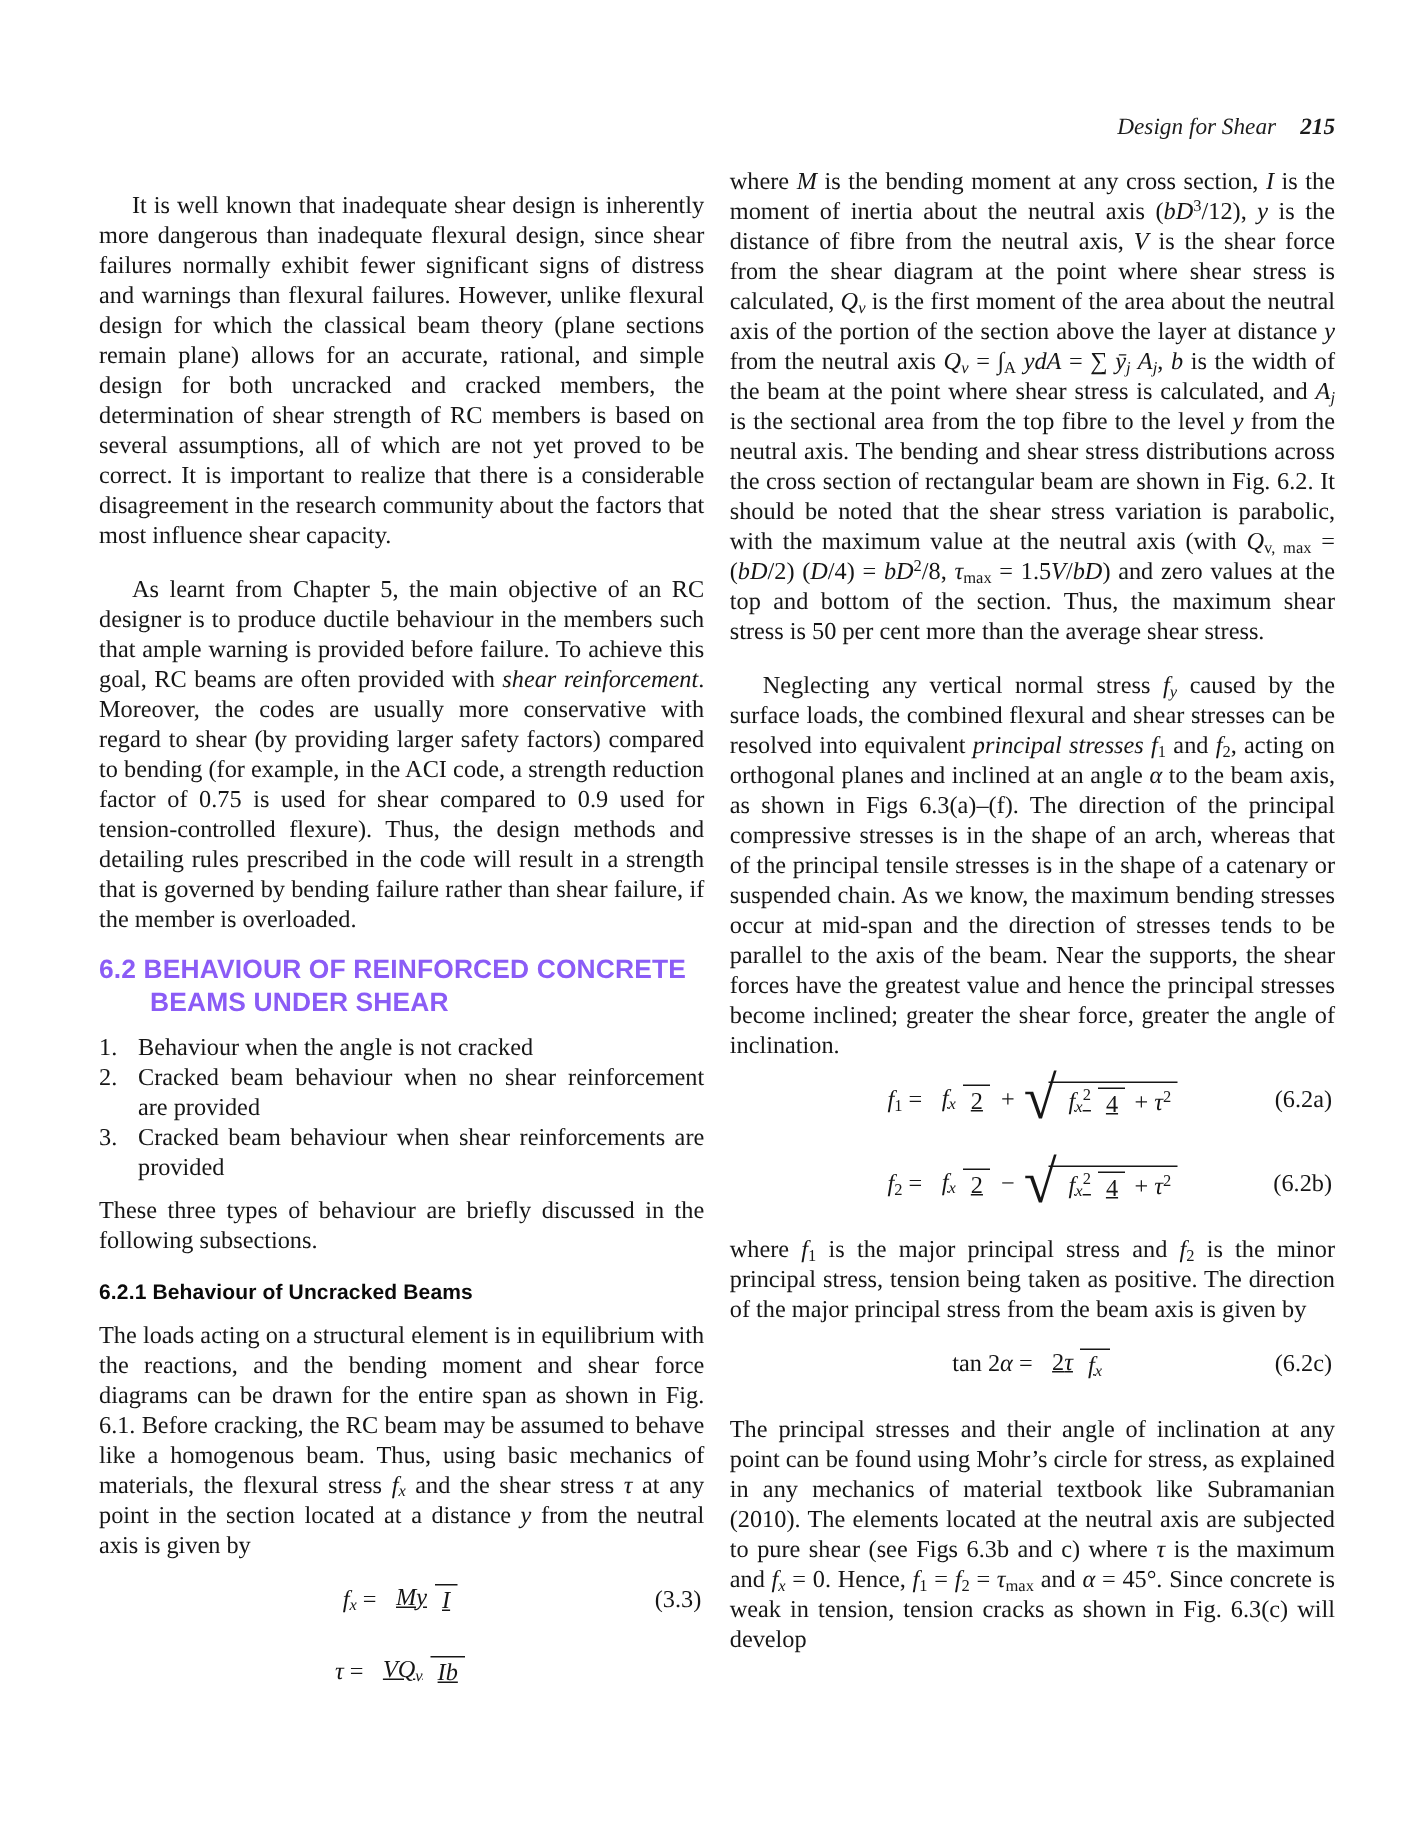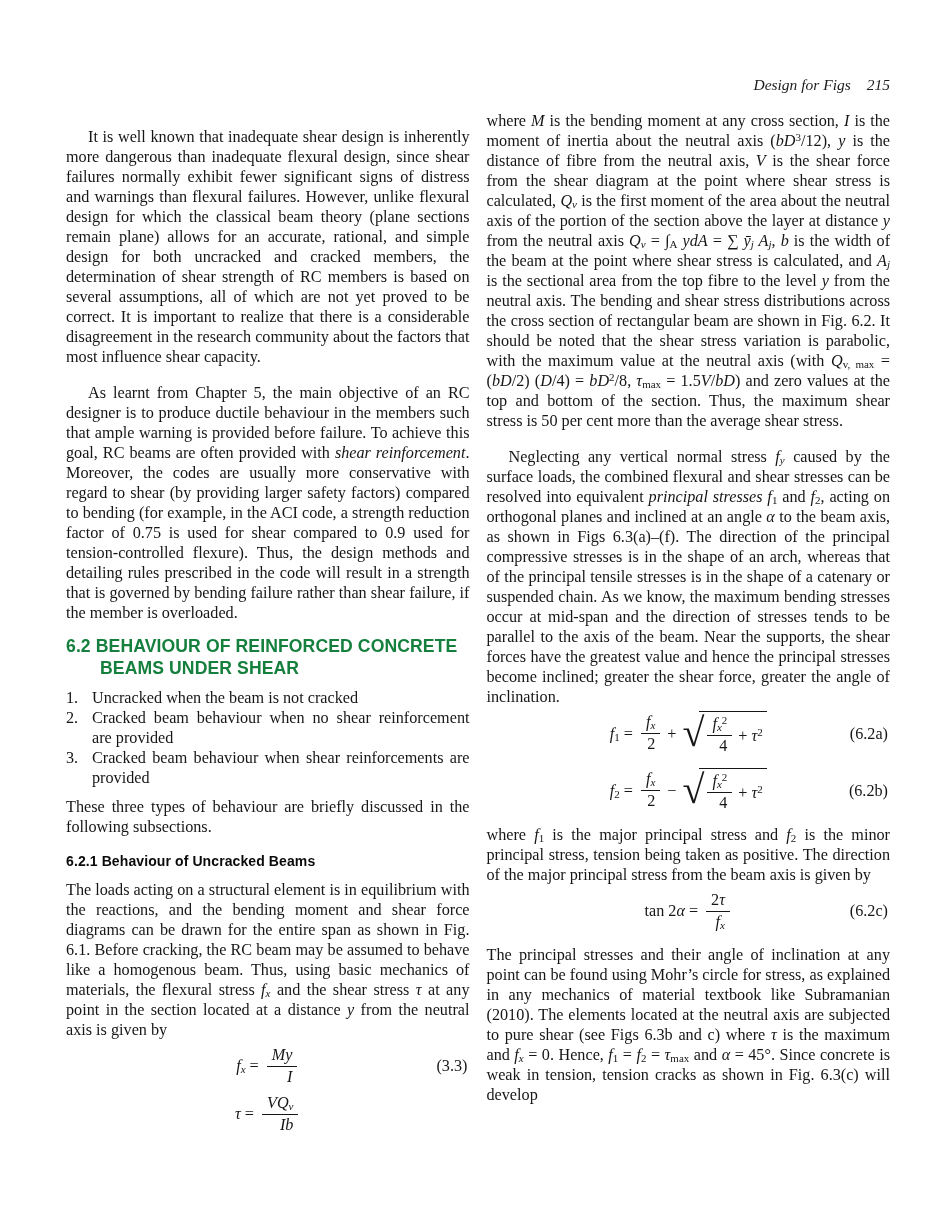--- a/index.html
+++ b/index.html
@@ -5,30 +5,30 @@
   html, body { margin:0; padding:0; background:#ffffff; }
   .page {
     position:relative; width:952px; height:1232px; background:#ffffff;
     font-family:"Liberation Serif", serif; color:#161616; overflow:hidden;
   }
   .running-head {
     position:absolute; top:76px; right:62px; font-size:15.5px; color:#1c1c1c;
     white-space:nowrap;
   }
   .running-head .rh-title { font-style:italic; }
-  .running-head .rh-page { font-style:italic; margin-left:16px; }
+  .running-head .rh-page { font-style:italic; margin-left:16px;font-weight:bold; }
   .columns {
     position:absolute; top:111px; left:66px; width:824px;
     display:flex; gap:17px;
   }
   .col { width:403.5px; font-size:16.2px; line-height:20px; text-align:justify; }
   .col p { margin:0; }
   p.indent { text-indent:22px;margin-top:16px; }
   .sec-heading {
-    font-family:"Liberation Sans", sans-serif; font-weight:bold; color:#15803d;
+    font-family:"Liberation Sans", sans-serif; font-weight:bold; color:#8b5cf6;
     font-size:17.6px; line-height:21.5px; text-align:left;
     margin:13px 0 9px 0; letter-spacing:0.1px;
   }
   .sec-heading .h-cont { display:block; padding-left:34px; }
   .sub-heading {
     font-family:"Liberation Sans", sans-serif; font-weight:bold; color:#0a0a0a;
     font-size:14px; line-height:21px; text-align:left;
     margin:14px 0 8px 0; letter-spacing:0.1px;
   }
   .num-list { margin:9px 0; }
@@ -38,55 +38,55 @@
   
   .eqgroup { margin:0 0 12px 0; }
   .eqrow {
     position:relative; display:flex; justify-content:center; align-items:center;
     margin:4px 0; min-height:44px; text-align:center;
   }
   .eqrow .eqlabel { position:absolute; right:2px; top:50%; transform:translateY(-50%); }
   .eq { display:inline-flex; align-items:center; white-space:nowrap; }
   .eq .lhs { margin-right:6px; }
   .eq .op { margin:0 5px; }
-  .frac { display:inline-flex; flex-direction:column; vertical-align:middle; text-align:right; margin:0 2px; }
+  .frac { display:inline-flex; flex-direction:row; vertical-align:middle; text-align:right; margin:0 2px;text-decoration:underline; }
   .frac .fnum { display:block; padding:0 5px 1px 5px; line-height:19px; }
   .frac .fden { display:block; border-top:1.3px solid #161616; padding:1px 5px 0 5px; line-height:19px; }
   .sqrt { display:inline-flex; align-items:center; margin-left:1px; }
   .sqrt .sqrt-sym { font-size:40px; line-height:40px; font-style:normal; margin-right:-5px; transform:translateY(-1px); }
   .sqrt .sqrt-body { border-top:1.4px solid #161616; padding:3px 4px 0 6px; display:inline-flex; align-items:center; }
   .sqrt .sqrt-tail { margin-left:4px; }
   sub { font-size:68%; vertical-align:-0.22em; line-height:0; }
   sup { font-size:68%; vertical-align:0.5em; line-height:0; }
 </style>
 </head>
 <body>
 
 <div class="page">
 
   <div class="running-head">
-    <span class="rh-title">Design for Figs</span><span class="rh-page">215</span>
+    <span class="rh-title">Design for Shear</span><span class="rh-page">215</span>
   </div>
 
   <div class="columns">
 
     <div class="col">
       <p class="indent">It is well known that inadequate shear design is inherently more dangerous than inadequate flexural design, since shear failures normally exhibit fewer significant signs of distress and warnings than flexural failures. However, unlike flexural design for which the classical beam theory (plane sections remain plane) allows for an accurate, rational, and simple design for both uncracked and cracked members, the determination of shear strength of RC members is based on several assumptions, all of which are not yet proved to be correct. It is important to realize that there is a considerable disagreement in the research community about the factors that most influence shear capacity.</p>
       <p class="indent">As learnt from Chapter 5, the main objective of an RC designer is to produce ductile behaviour in the members such that ample warning is provided before failure. To achieve this goal, RC beams are often provided with <i>shear reinforcement</i>. Moreover, the codes are usually more conservative with regard to shear (by providing larger safety factors) compared to bending (for example, in the ACI code, a strength reduction factor of 0.75 is used for shear compared to 0.9 used for tension-controlled flexure). Thus, the design methods and detailing rules prescribed in the code will result in a strength that is governed by bending failure rather than shear failure, if the member is overloaded.</p>
 
       <div class="sec-heading">
         <span>6.2 BEHAVIOUR OF REINFORCED CONCRETE</span>
         <span class="h-cont">BEAMS UNDER SHEAR</span>
       </div>
 
 
       <div class="num-list">
         <div class="li">
           <span class="li-num">1.</span>
-          <span class="li-text">Uncracked when the beam is not cracked</span>
+          <span class="li-text">Behaviour when the angle is not cracked</span>
         </div>
         <div class="li">
           <span class="li-num">2.</span>
           <span class="li-text">Cracked beam behaviour when no shear reinforcement are provided</span>
         </div>
         <div class="li">
           <span class="li-num">3.</span>
           <span class="li-text">Cracked beam behaviour when shear reinforcements are provided</span>
         </div>
       </div>

